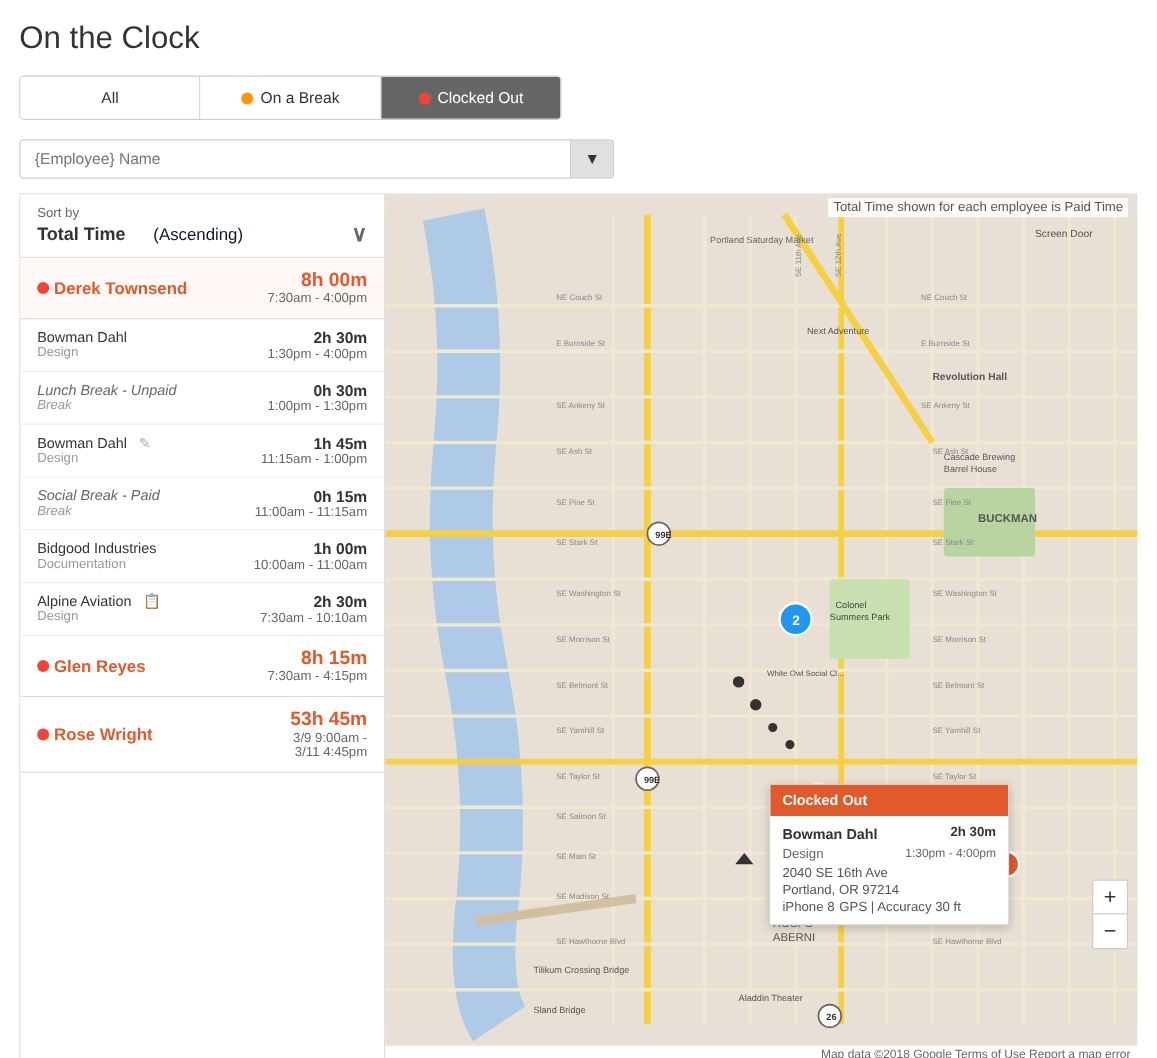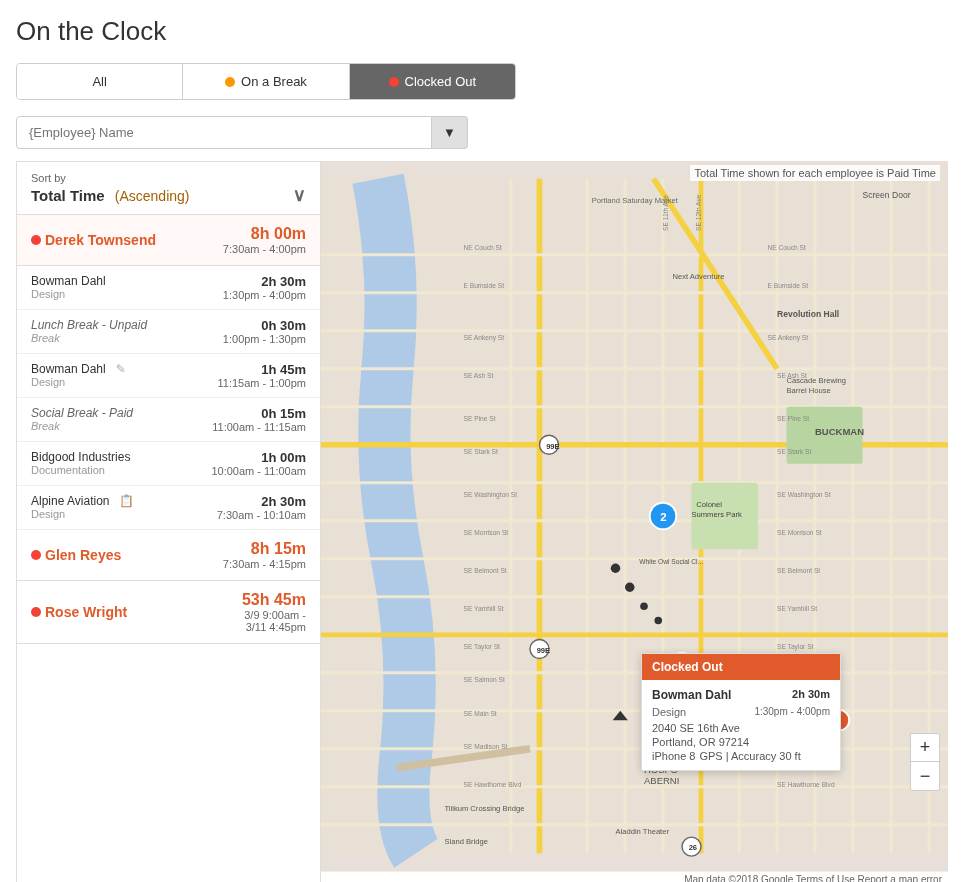--- a/index.html
+++ b/index.html
@@ -1,35 +1,35 @@
 <!DOCTYPE html>
 <html><head>
   <meta charset="utf-8">
   <style>
     * { box-sizing: border-box; margin: 0; padding: 0; }
     body { font-family: -apple-system, BlinkMacSystemFont, 'Segoe UI', sans-serif; background: #f5f5f5; color: #333; font-size: 13px; }
     .page-wrapper { width: 964px; min-height: 882px; background: #fff; padding: 16px; }
     .page-title { font-size: 26px; font-weight: 400; color: #333; margin-bottom: 16px; }
-    .tab-bar { display: flex; border: 1px solid #ccc; border-radius: 4px; overflow: hidden; width: 500px; margin-bottom: 16px; }
+    .tab-bar { display: flex; border: 1px solid #ccc; border-radius: 4px; overflow: hidden; width: 452px; margin-bottom: 16px; }
     .tab { flex: 1; padding: 10px 12px; text-align: center; cursor: pointer; background: #fff; border-right: 1px solid #ccc; font-size: 13px; display: flex; align-items: center; justify-content: center; gap: 6px; }
     .tab:last-child { border-right: none; }
     .tab.active { background: #666; color: #fff; }
     .tab-dot { width: 10px; height: 10px; border-radius: 50%; display: inline-block; }
     .dot-green { background: #4caf50; }
     .dot-orange { background: #ff9800; }
     .dot-red { background: #f44336; }
     .employee-filter { display: flex; margin-bottom: 12px; }
-    .employee-select { width: 416px; padding: 8px 12px; border: 1px solid #ccc; border-radius: 4px 0 0 4px; color: #999; font-size: 13px; background: #fff; }
+    .employee-select { width: 460px; padding: 8px 12px; border: 1px solid #ccc; border-radius: 4px 0 0 4px; color: #999; font-size: 13px; background: #fff; }
     .employee-select-arrow { width: 36px; background: #e0e0e0; border: 1px solid #ccc; border-left: none; border-radius: 0 4px 4px 0; display: flex; align-items: center; justify-content: center; cursor: pointer; }
     .main-content { display: flex; gap: 0; }
     .left-panel { width: 305px; min-width: 305px; border: 1px solid #ddd; background: #fff; }
     .sort-header { padding: 10px 14px 8px; border-bottom: 1px solid #ddd; background: #fff; }
     .sort-label { font-size: 11px; color: #666; }
     .sort-value { font-size: 15px; font-weight: 600; color: #333; display: flex; align-items: center; justify-content: space-between; }
-    .sort-value span.ascending { color: #a16207; font-weight: 400; font-size: 14px; margin-left: 6px; }
+    .sort-value span.ascending { color: #0f172a; font-weight: 400; font-size: 14px; margin-left: 19px; }
     .sort-chevron { color: #666; font-size: 18px; }
     .employee-header { display: flex; align-items: center; justify-content: space-between; padding: 10px 14px; background: #fff8f6; border-bottom: 1px solid #ddd; cursor: pointer; }
     .employee-name { font-size: 14px; font-weight: 600; color: #e05a2b; display: flex; align-items: center; gap: 4px; }
     .employee-time { text-align: right; }
     .emp-total-time { font-size: 16px; font-weight: 700; color: #e05a2b; }
     .emp-time-range { font-size: 11px; color: #666; }
     .entry-row { padding: 8px 14px; border-bottom: 1px solid #eee; display: flex; justify-content: space-between; align-items: flex-start; }
     .entry-row.break-row { background: #fff; }
     .entry-left { flex: 1; }
     .entry-name { font-size: 12px; color: #333; }

